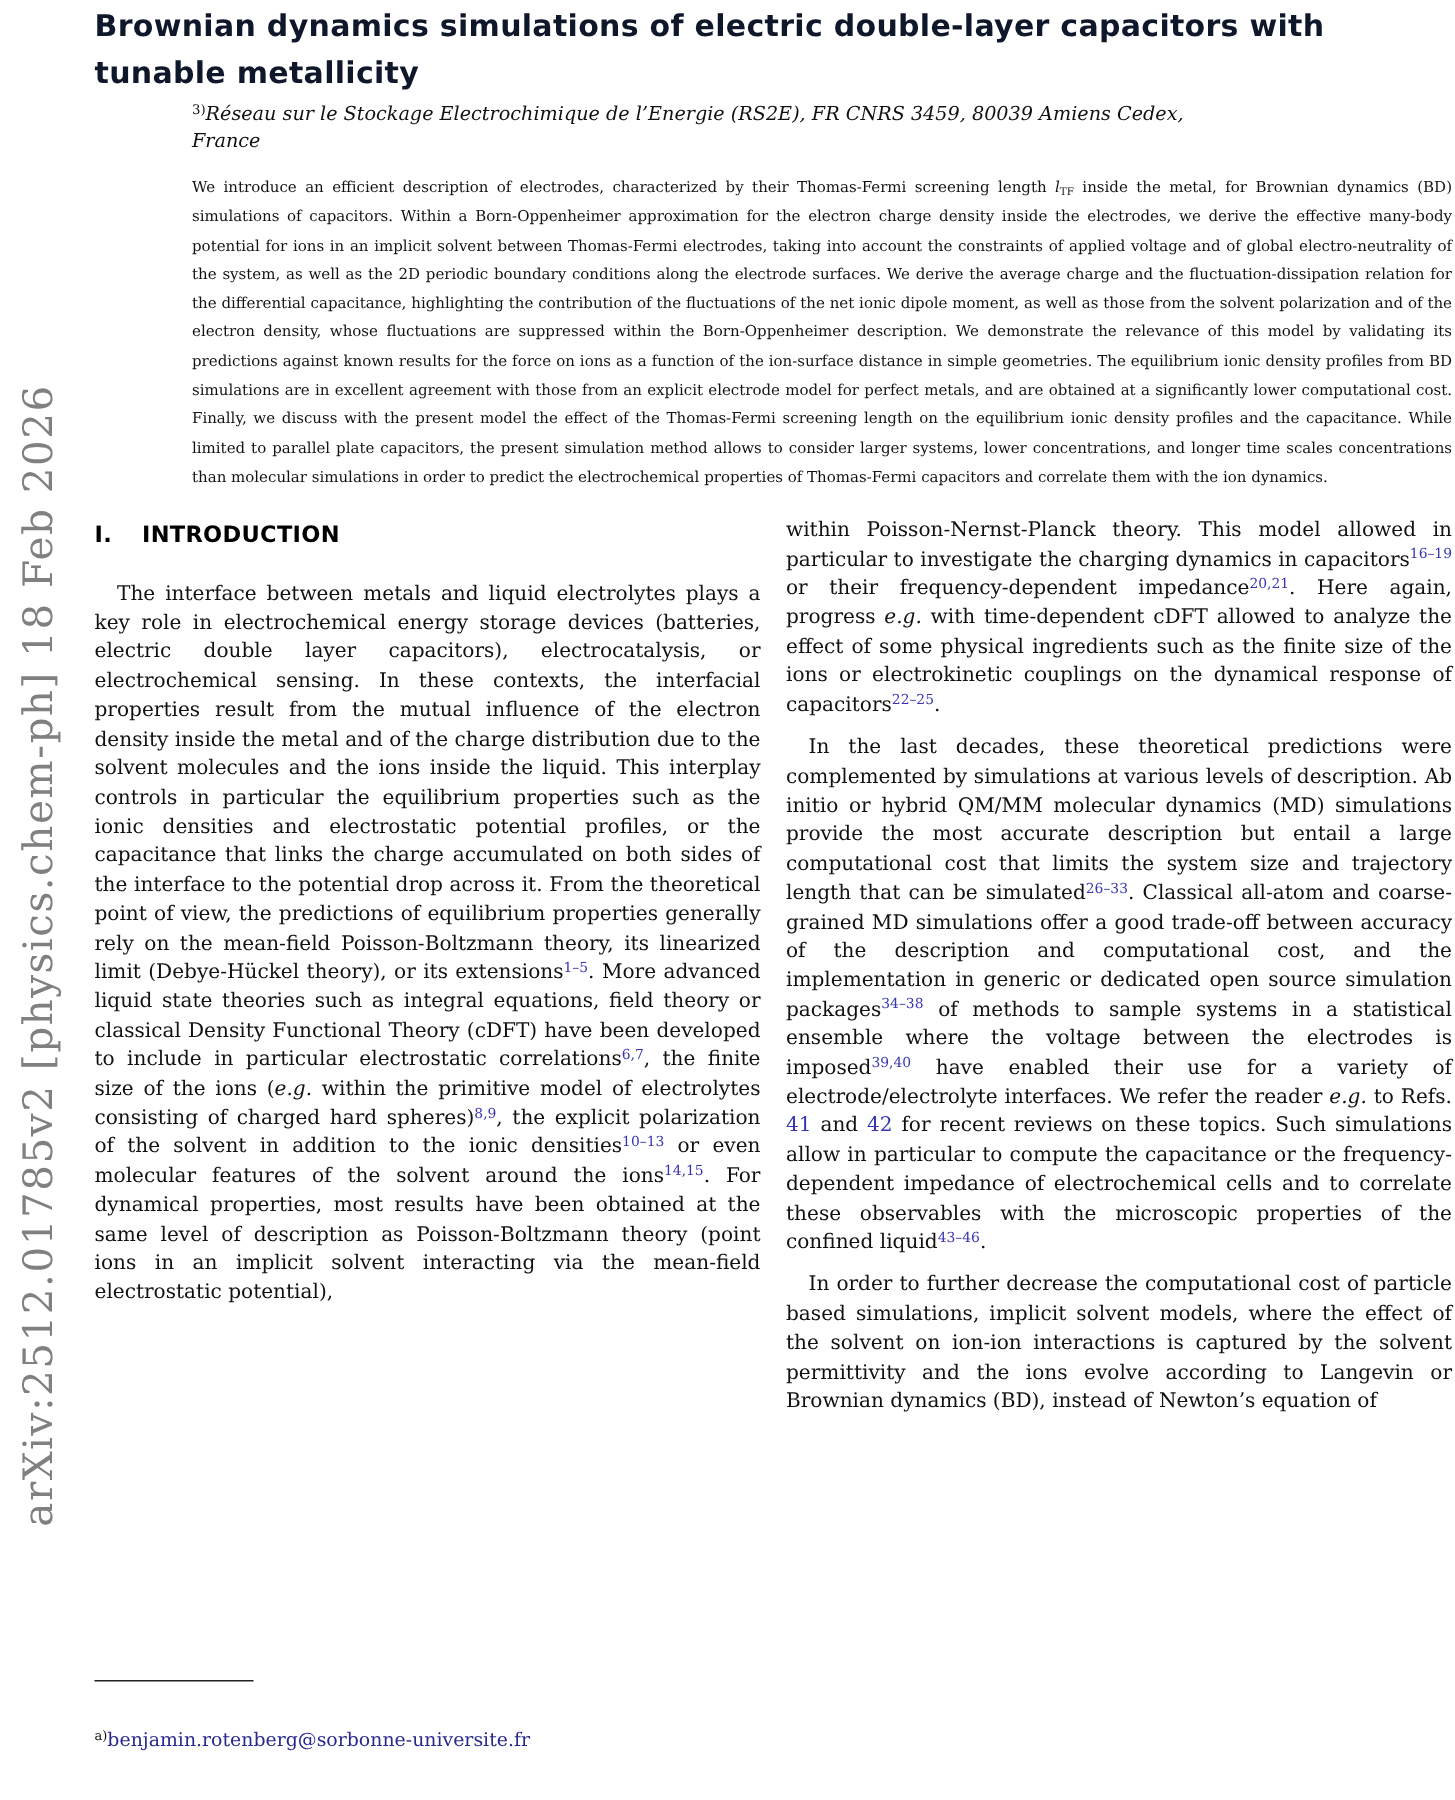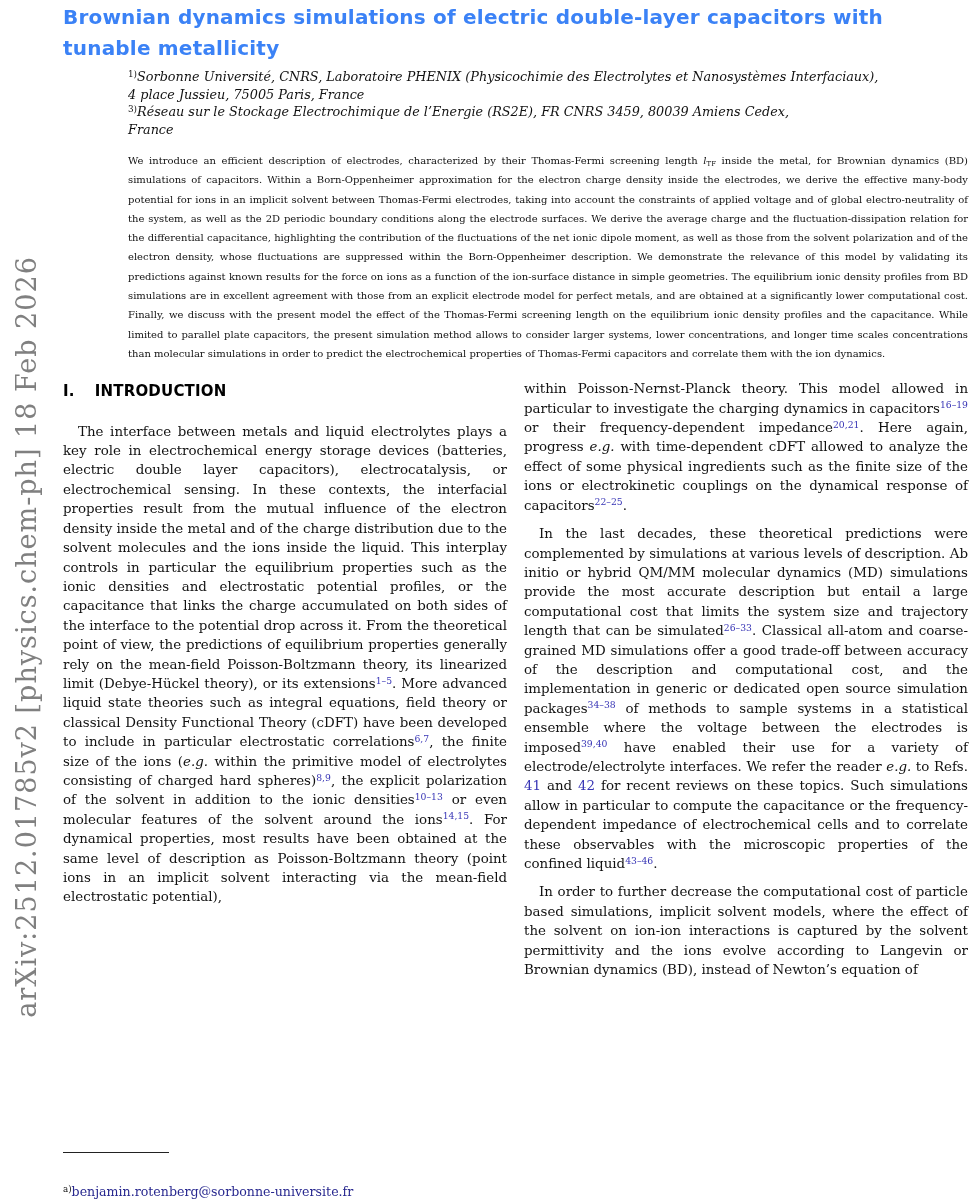--- a/index.html
+++ b/index.html
@@ -26,21 +26,21 @@
     font-family: "DejaVu Serif", serif;
   }
 
   .title {
     margin: 2px 0 0 63px;
     width: 892px;
     font-family: "DejaVu Sans", sans-serif;
     font-weight: bold;
     font-size: 20px;
     line-height: 31px;
-    color: #3b82f6;
+    color: #0f172a;
     letter-spacing: 0.2px;
   }
   .authors {
     margin: 10px 0 0 128px;
     font-family: "DejaVu Sans", sans-serif;
     font-size: 13px;
     color: #000;
   }
   .affiliations { margin: 4px 0 0 128px; width: 840px; }
   .aff {
@@ -100,21 +100,21 @@
     vertical-align: baseline;
     position: relative;
     top: 0.28em;
   }
   .cite, .reflink { color: #3734b5; }
   .supred { color: #cc2200; }
   .mathvar { font-family: "DejaVu Serif", serif; }
 
   .footnote-block {
     position: absolute;
-    left: 63px; top: 1152px;
+    left: 63px; top: 1120px;
     width: 444px;
     font-size: 12.6px;
   }
   .footnote-rule {
     width: 106px;
     border-top: 1.2px solid #222;
     margin-bottom: 31px;
   }
   .email { color: #28288f; }
 </style>
@@ -122,24 +122,20 @@
 <body>
 
 <div class="page">
 
   <div class="arxiv-sidebar">arXiv:2512.01785v2 [physics.chem-ph] 18 Feb 2026</div>
 
   <h1 class="title">Brownian dynamics simulations of electric double-layer capacitors with tunable metallicity</h1>
 
 
   <div class="affiliations">
-    <div class="aff">
-      <sup>1)</sup><span class="afftext">Sorbonne Université, CNRS, Laboratoire PHENIX (Physicochimie des Electrolytes et Nanosystèmes Interfaciaux),
-4 place Jussieu, 75005 Paris, France</span>
-    </div>
     <div class="aff">
       <sup>3)</sup><span class="afftext">Réseau sur le Stockage Electrochimique de l’Energie (RS2E), FR CNRS 3459, 80039 Amiens Cedex,
 France</span>
     </div>
   </div>
 
 
   <div class="abstract">We introduce an efficient description of electrodes, characterized by their Thomas-Fermi screening length <i class="mathvar">l</i><sub>TF</sub> inside the metal, for Brownian dynamics (BD) simulations of capacitors. Within a Born-Oppenheimer approximation for the electron charge density inside the electrodes, we derive the effective many-body potential for ions in an implicit solvent between Thomas-Fermi electrodes, taking into account the constraints of applied voltage and of global electro-neutrality of the system, as well as the 2D periodic boundary conditions along the electrode surfaces. We derive the average charge and the fluctuation-dissipation relation for the differential capacitance, highlighting the contribution of the fluctuations of the net ionic dipole moment, as well as those from the solvent polarization and of the electron density, whose fluctuations are suppressed within the Born-Oppenheimer description. We demonstrate the relevance of this model by validating its predictions against known results for the force on ions as a function of the ion-surface distance in simple geometries. The equilibrium ionic density profiles from BD simulations are in excellent agreement with those from an explicit electrode model for perfect metals, and are obtained at a significantly lower computational cost. Finally, we discuss with the present model the effect of the Thomas-Fermi screening length on the equilibrium ionic density profiles and the capacitance. While limited to parallel plate capacitors, the present simulation method allows to consider larger systems, lower concentrations, and longer time scales concentrations than molecular simulations in order to predict the electrochemical properties of Thomas-Fermi capacitors and correlate them with the ion dynamics.</div>
 
   <div class="columns">

